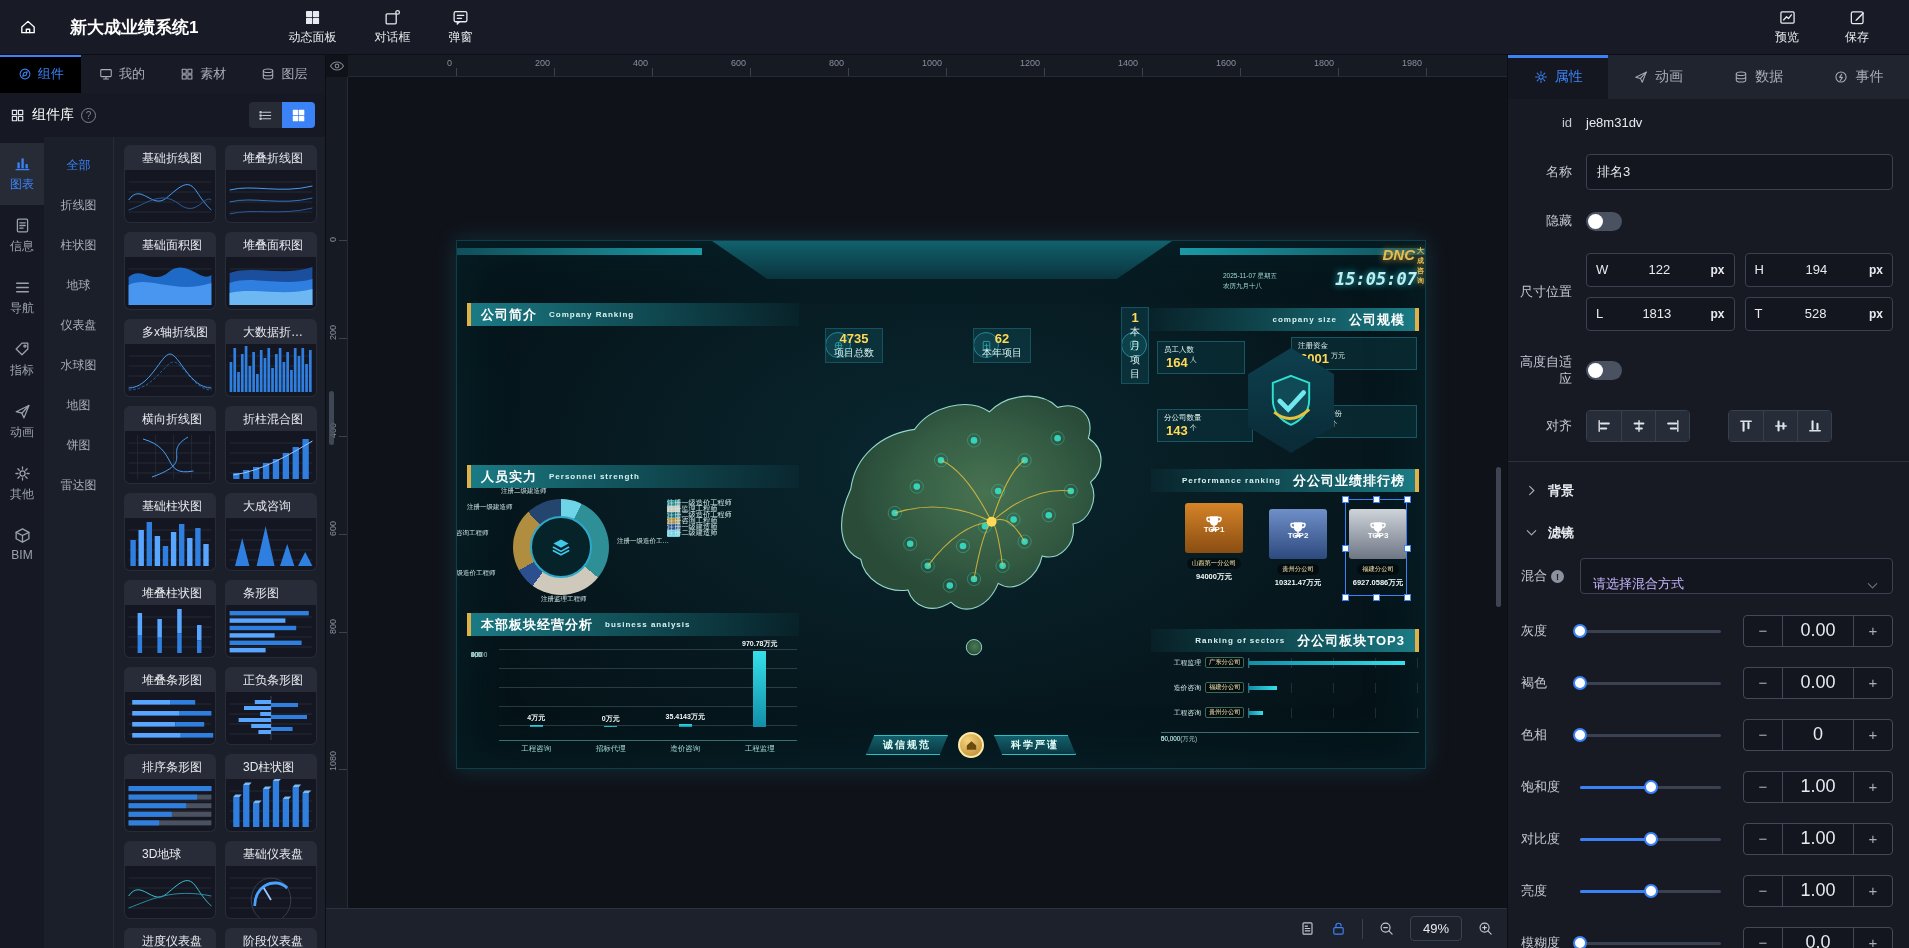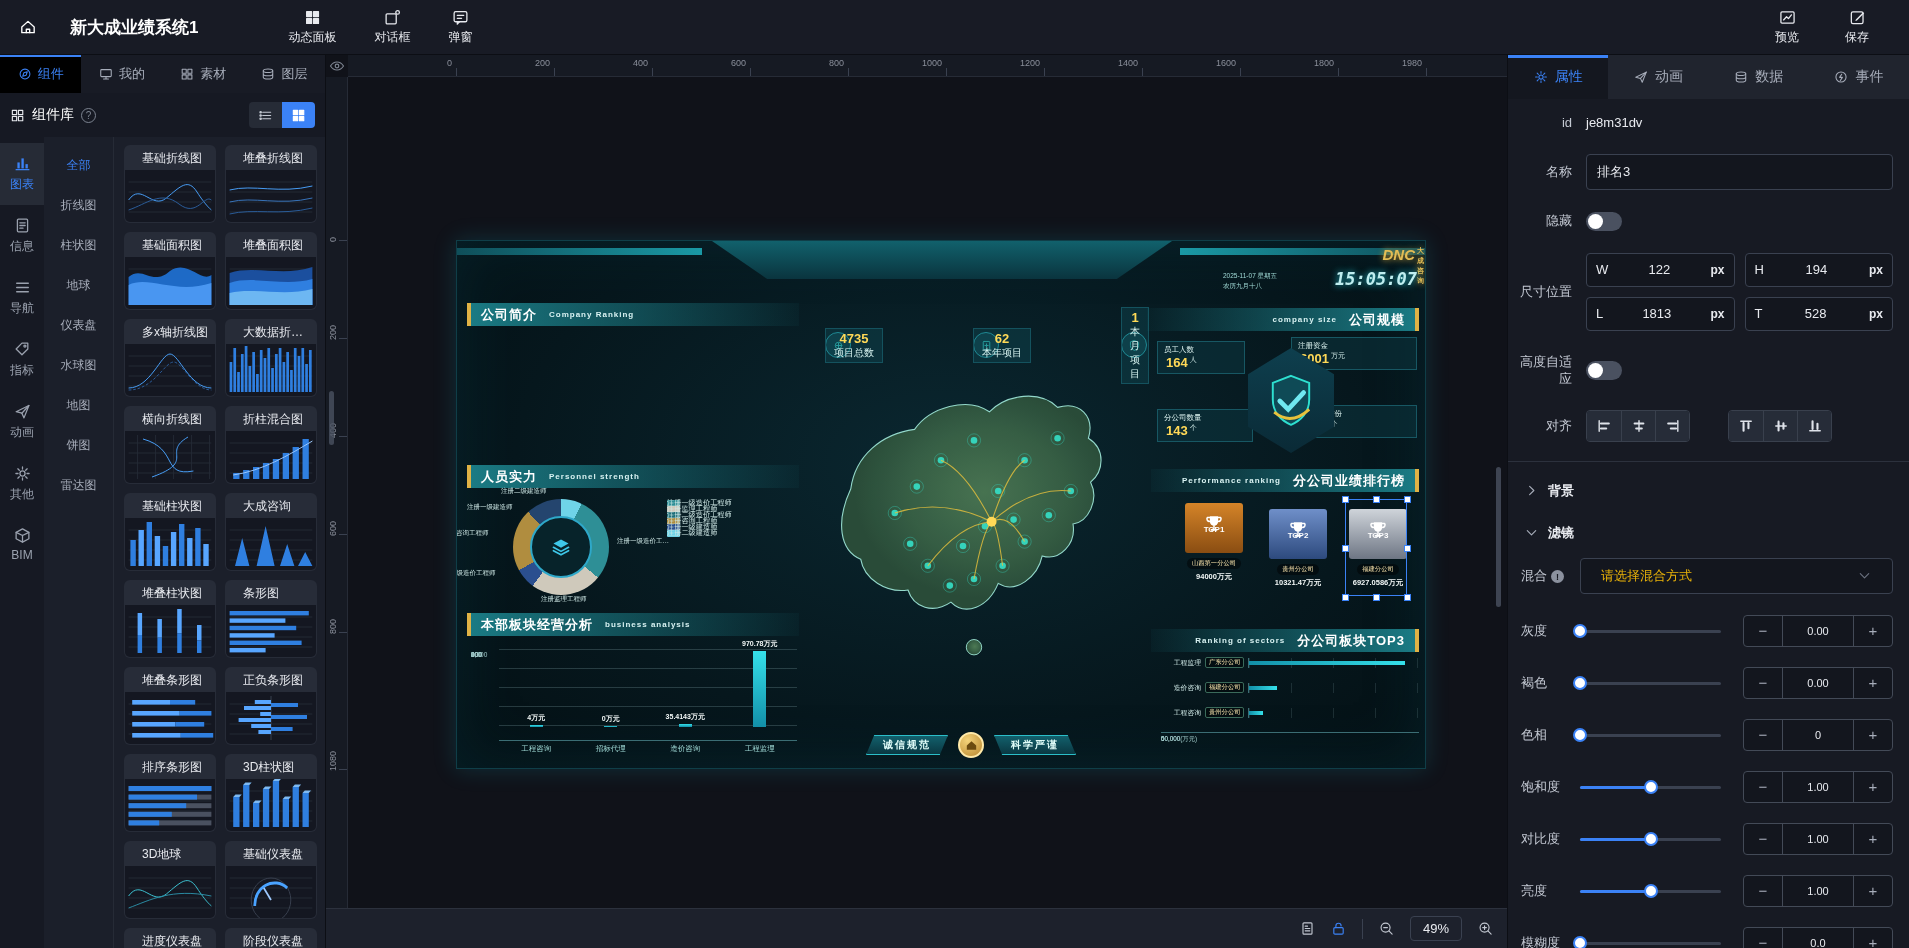--- a/index.html
+++ b/index.html
@@ -81,33 +81,33 @@
   .sz .k { color:#e8eaef; font-size:13px; }
   .sz .v { flex:1; text-align:center; color:#e8eaef; font-size:13px; }
   .sz .u { color:#e8eaef; font-size:12px; font-weight:bold; }
   .align-groups { flex:1; display:flex; gap:38px; }
   .agrp { display:flex; border:1px solid #39404d; border-radius:4px; overflow:hidden; }
   .abtn { width:34px; height:30px; background:#262c38; display:flex; align-items:center; justify-content:center; color:#dfe3ea; cursor:pointer; }
   .abtn + .abtn { border-left:1px solid #39404d; }
   .sec-div { height:1px; background:#2c313d; margin:8px 0; }
   .fold { display:flex; align-items:center; gap:9px; padding:12px 16px; color:#e8eaef; font-weight:bold; font-size:13px; cursor:pointer; }
   .fold .chev { color:#a7adba; }
-  .selbox { flex:1; height:36px; border:1px solid #3a4150; border-radius:4px; background:#13161e; display:flex; align-items:center;
-    padding:0 20px; color:#eab308; font-size:13px; cursor:pointer; }
+  .selbox { flex:1; height:36px; border:1px solid #3a4150; border-radius:4px; background:#13161e; display:flex; align-items:flex-end;
+    padding:0 12px; color:#c4b5fd; font-size:13px; cursor:pointer; }
   .selbox .chev { margin-left:auto; color:#6b7280; }
   .info-dot { width:13px; height:13px; border-radius:50%; background:#8b919e; color:#171a23; font-size:9px; font-weight:bold;
     display:inline-flex; align-items:center; justify-content:center; margin-left:4px; }
   .frow { display:flex; align-items:center; padding:10px 16px 10px 0; }
   .slider { flex:1; position:relative; height:16px; margin-right:22px; cursor:pointer; }
   .slider .track { position:absolute; left:0; right:0; top:7px; height:3px; border-radius:2px; background:#3a4150; }
   .slider .fill { position:absolute; left:0; top:7px; height:3px; border-radius:2px; background:#3b82f6; }
   .slider .thumb { position:absolute; top:1px; width:14px; height:14px; border-radius:50%; background:#fff; border:2.5px solid #3b82f6; transform:translateX(-50%); }
   .stepper { width:150px; flex:none; height:32px; border:1px solid #434a57; border-radius:4px; display:flex; align-items:stretch; background:#13161e; }
   .stepper .sbtn { width:38px; display:flex; align-items:center; justify-content:center; color:#a7adba; font-size:15px; cursor:pointer; }
-  .stepper .sval { flex:1; display:flex; align-items:center; justify-content:center; color:#e8eaef; font-size:11px;
+  .stepper .sval { flex:1; display:flex; align-items:center; justify-content:center; color:#e8eaef; font-size:18px;
     border-left:1px solid #434a57; border-right:1px solid #434a57; }
 
   
   .db { position:absolute; left:108px; top:163px; width:970px; height:529px;
     background:radial-gradient(ellipse at 50% 42%, #0a2730 0%, #06171d 62%, #041014 100%);
     border:1px solid #0f3e48; box-shadow:0 0 22px rgba(20,190,210,.18), inset 0 0 60px rgba(10,80,95,.25); overflow:hidden; cursor:default; }
   .db * { position:absolute; }
   .db-head { left:255px; top:0; width:460px; height:38px; background:linear-gradient(180deg,#11616c,#0a343e);
     clip-path:polygon(0 0,100% 0,88% 100%,12% 100%); display:flex; align-items:center; justify-content:center; }
   .db-title { position:static; font-size:19px; font-weight:bold; color:#eafffd; letter-spacing:4px; text-shadow:0 0 8px #19d3d3; }

